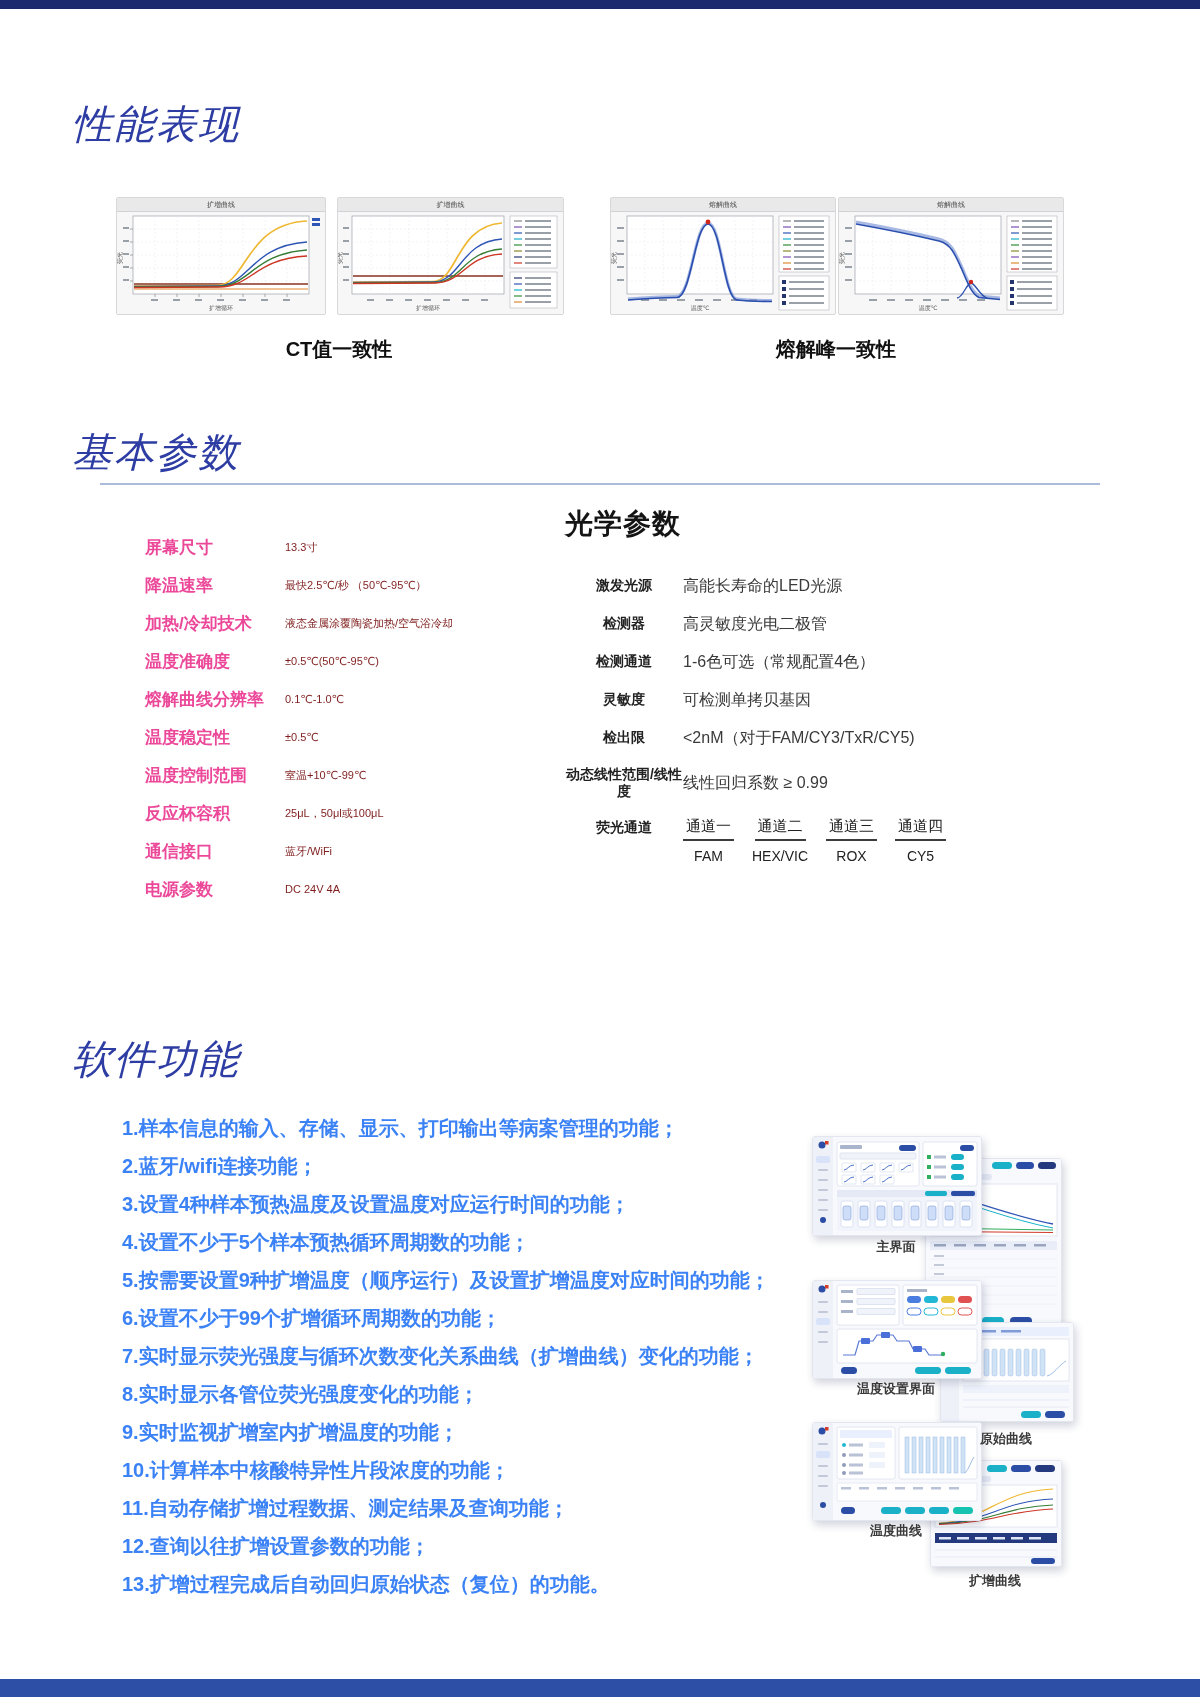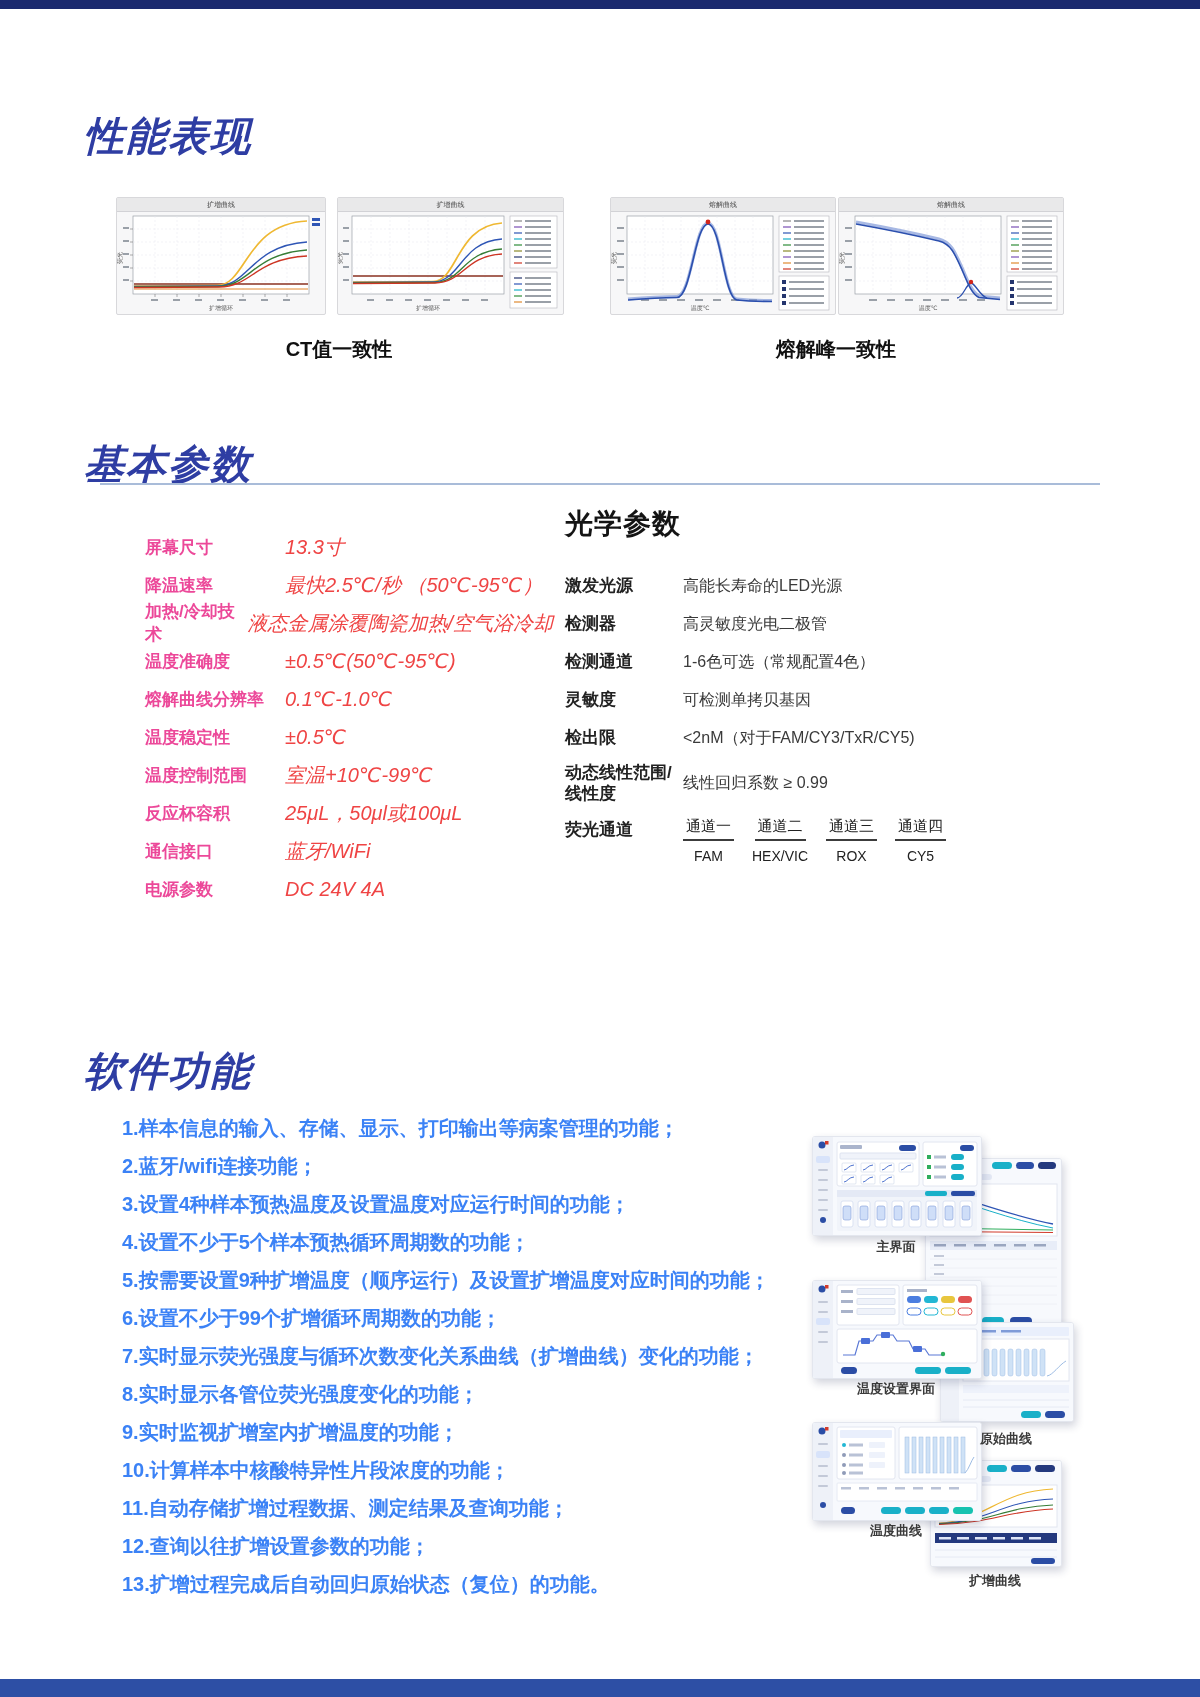--- a/index.html
+++ b/index.html
@@ -1,34 +1,34 @@
 <!DOCTYPE html>
 <html><head>
 <meta charset="utf-8">
 <style>
   html,body{margin:0;padding:0;background:#fff;}
   .page{position:relative;width:1200px;height:1697px;background:#fff;overflow:hidden;
         font-family:"Liberation Sans","DejaVu Sans",sans-serif;}
   .topbar{position:absolute;left:0;top:0;width:1200px;height:9px;background:#1b2a6e;}
   .bottombar{position:absolute;left:0;top:1679px;width:1200px;height:18px;background:#2d4fa5;}
-  .sec-h{position:absolute;left:72px;margin:12px;font-size:40px;font-weight:bold;font-style:italic;
+  .sec-h{position:absolute;left:72px;margin:0;font-size:40px;font-weight:normal;font-style:italic;
          color:#2e3da3;letter-spacing:2px;}
   .rule{position:absolute;left:100px;top:483px;width:1000px;height:2px;background:#a9bcd9;}
   .chart-card{position:absolute;background:#f7f7f8;border:1px solid #d8d8db;border-radius:2px;}
   .chart-hd{height:13px;background:#e9e9ea;border-bottom:1px solid #d2d2d6;font-size:7px;color:#444;
             text-align:center;line-height:13px;overflow:hidden;}
   .caption{position:absolute;font-size:20px;font-weight:bold;color:#101010;text-align:center;}
   .ptable{position:absolute;left:145px;top:528px;width:408px;}
   .prow{display:flex;align-items:center;height:38px;}
   .plabel{width:140px;font-size:17px;font-weight:bold;color:#ec4899;}
-  .pvalue{font-size:20px;color:#ef4444;white-space:nowrap;font-style:italic;}
+  .pvalue{font-size:11px;color:#7f1d1d;white-space:nowrap;}
   .optical{position:absolute;left:565px;top:505px;width:470px;}
   .opt-h{margin:0 0 24px 0;font-size:28px;font-weight:bold;color:#141414;letter-spacing:1px;}
   .orow{display:flex;align-items:center;min-height:38px;}
-  .olabel{width:118px;font-size:17px;font-weight:bold;color:#222;line-height:1.25;}
+  .olabel{width:118px;font-size:14px;font-weight:bold;color:#222;line-height:1.25;text-align:center;}
   .ovalue{font-size:16px;color:#3a3a3a;flex:1;}
   .chrow{display:flex;margin-top:8px;}
   .chcols{display:flex;gap:18px;margin-left:0px;}
   .chcol{text-align:center;}
   .chname{display:inline-block;font-size:15px;font-weight:normal;color:#222;
           border-bottom:2px solid #3c3c3c;padding:0 3px 3px 3px;}
   .chval{font-size:14px;color:#222;margin-top:7px;}
   .sw-list{position:absolute;left:122px;top:1109px;width:680px;}
   .sw-item{font-size:20px;font-weight:600;color:#3b82f6;line-height:38px;white-space:nowrap;}
   .thumb{position:absolute;background:#fff;border:1px solid #e3e6ee;border-radius:3px;

